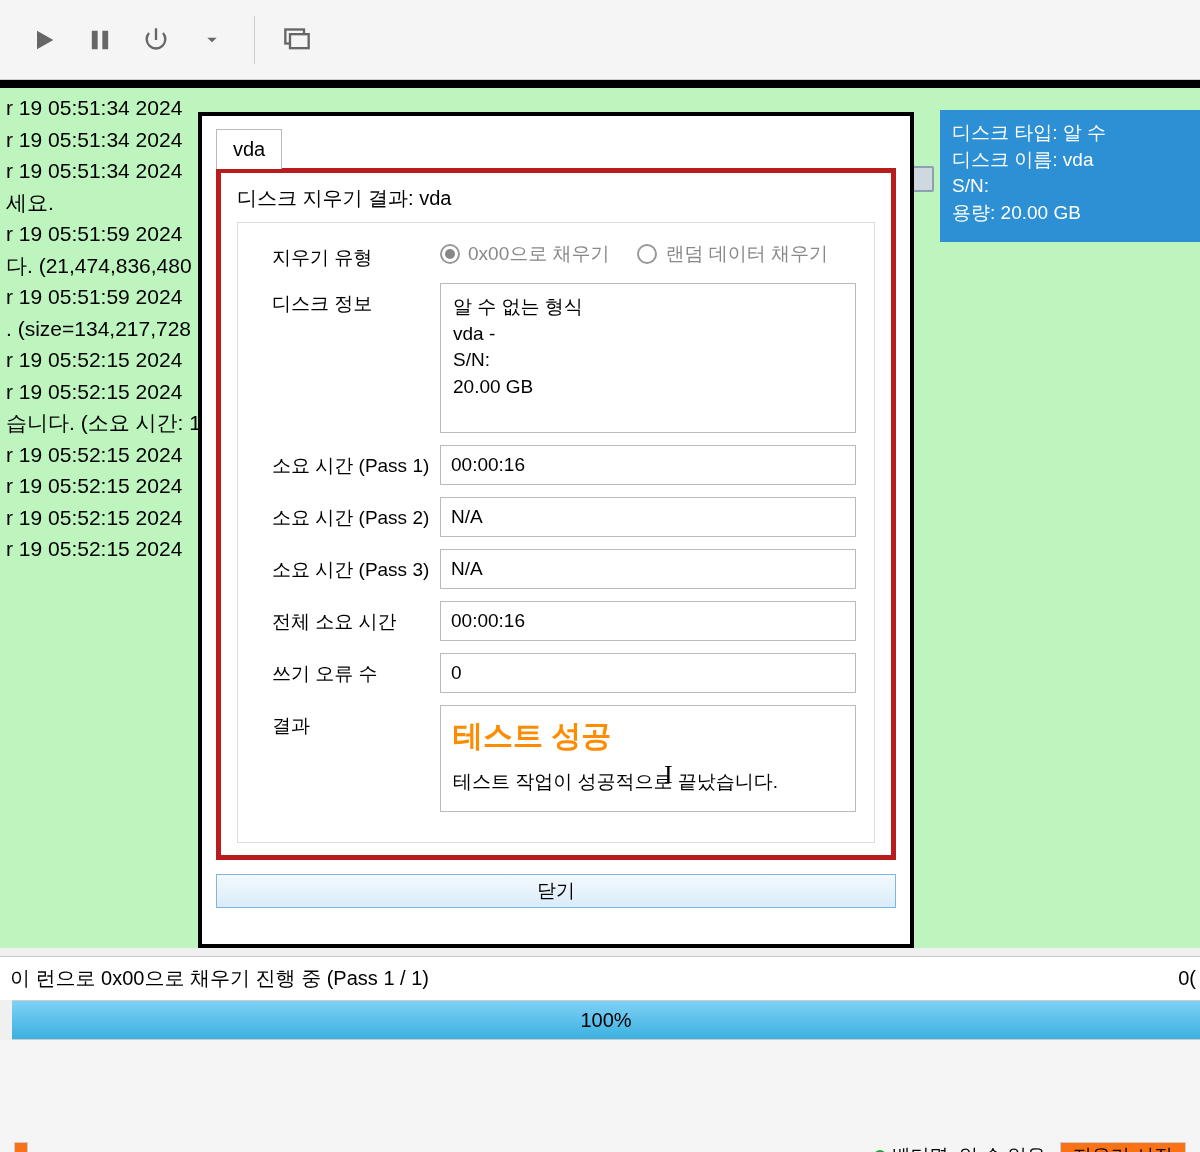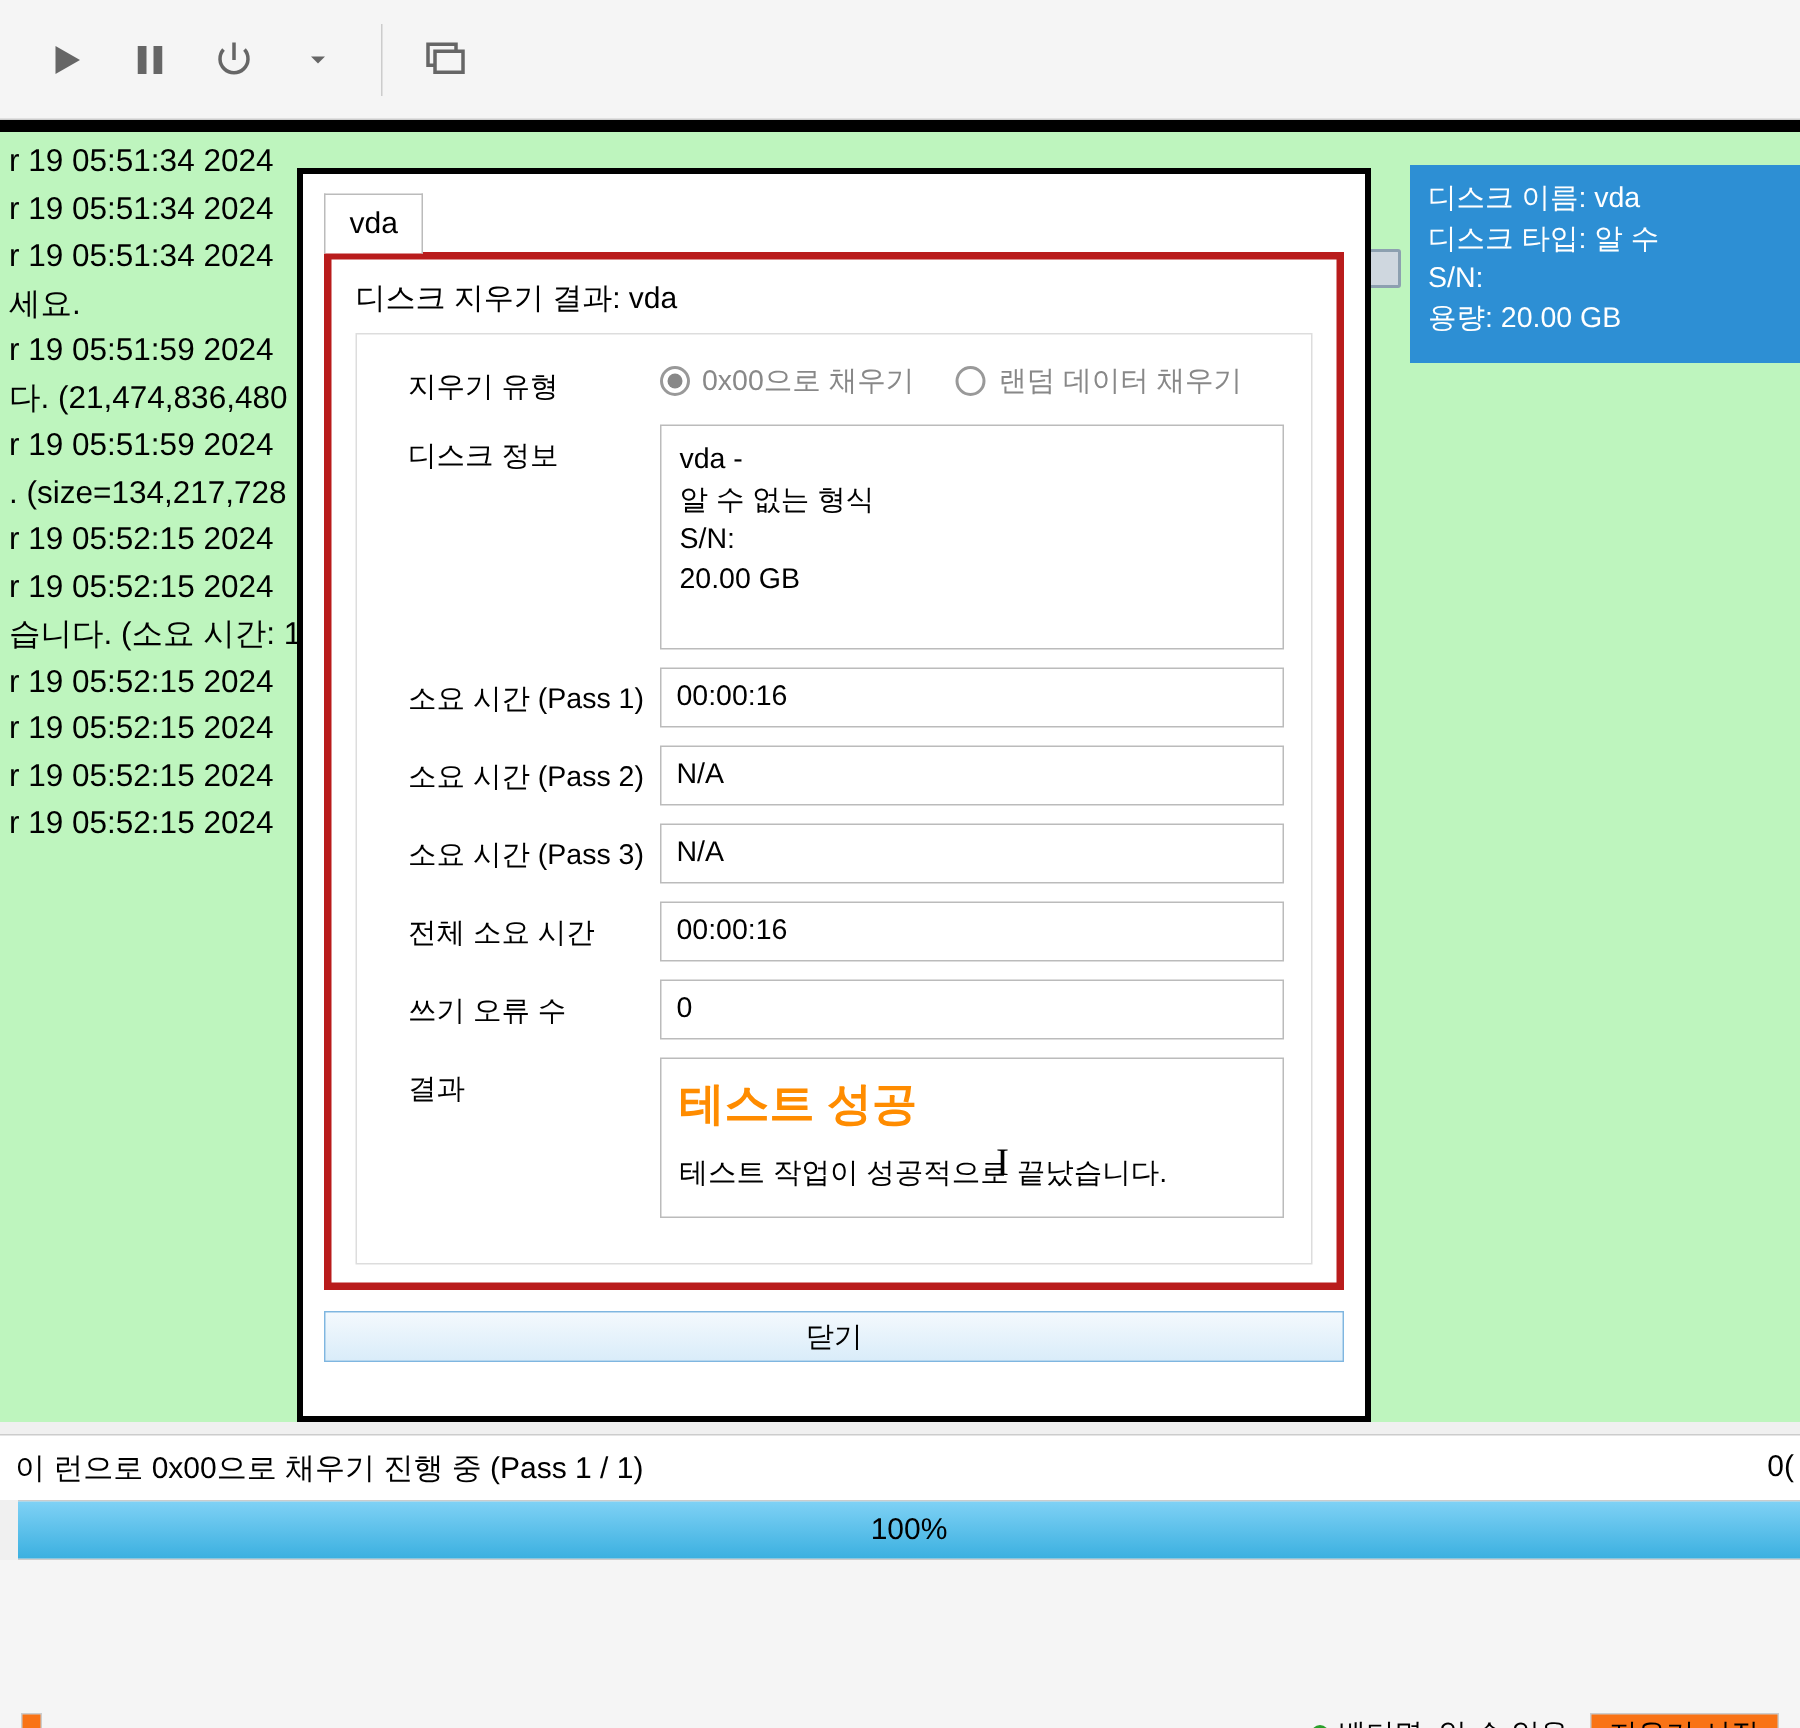--- a/index.html
+++ b/index.html
@@ -303,22 +303,22 @@
 <span>r 19 05:52:15 2024</span>
 <span>r 19 05:52:15 2024</span>
 <span>습니다. (소요 시간: 16</span>
 <span>r 19 05:52:15 2024</span>
 <span>r 19 05:52:15 2024</span>
 <span>r 19 05:52:15 2024</span>
 <span>r 19 05:52:15 2024</span></div>
 
 <div class="disk-panel">
   <div class="disk-icon"></div>
+  <div><span>디스크 타입:</span> <span>알 수 </span></div>
   <div><span>디스크 이름:</span> <span>vda</span></div>
-  <div><span>디스크 타입:</span> <span>알 수 </span></div>
   <div><span>S/N:</span> <span></span></div>
   <div><span>용량:</span> <span>20.00 GB</span></div>
 </div>
 
 <div class="dialog">
   <div class="tab-row">
     <div class="tab">vda</div>
   </div>
   <div class="panel">
     <div class="panel-title">디스크 지우기 결과: vda</div>
@@ -333,22 +333,22 @@
           <div class="radio-opt">
             <span class="radio-circle"></span>
             <span>랜덤 데이터 채우기</span>
           </div>
         </div>
       </div>
       <div class="form-row">
         <div class="form-label">디스크 정보</div>
         <div class="form-field">
           <div class="info-box">
+            <div>알 수 없는 형식</div>
             <div>vda -</div>
-            <div>알 수 없는 형식</div>
             <div>S/N:</div>
             <div>20.00 GB</div>
           </div>
         </div>
       </div>
       <div class="form-row">
         <div class="form-label">소요 시간 (Pass 1)</div>
         <div class="form-field"><input class="txt-input" readonly="" value="00:00:16" style=""></div>
       </div>
       <div class="form-row">

